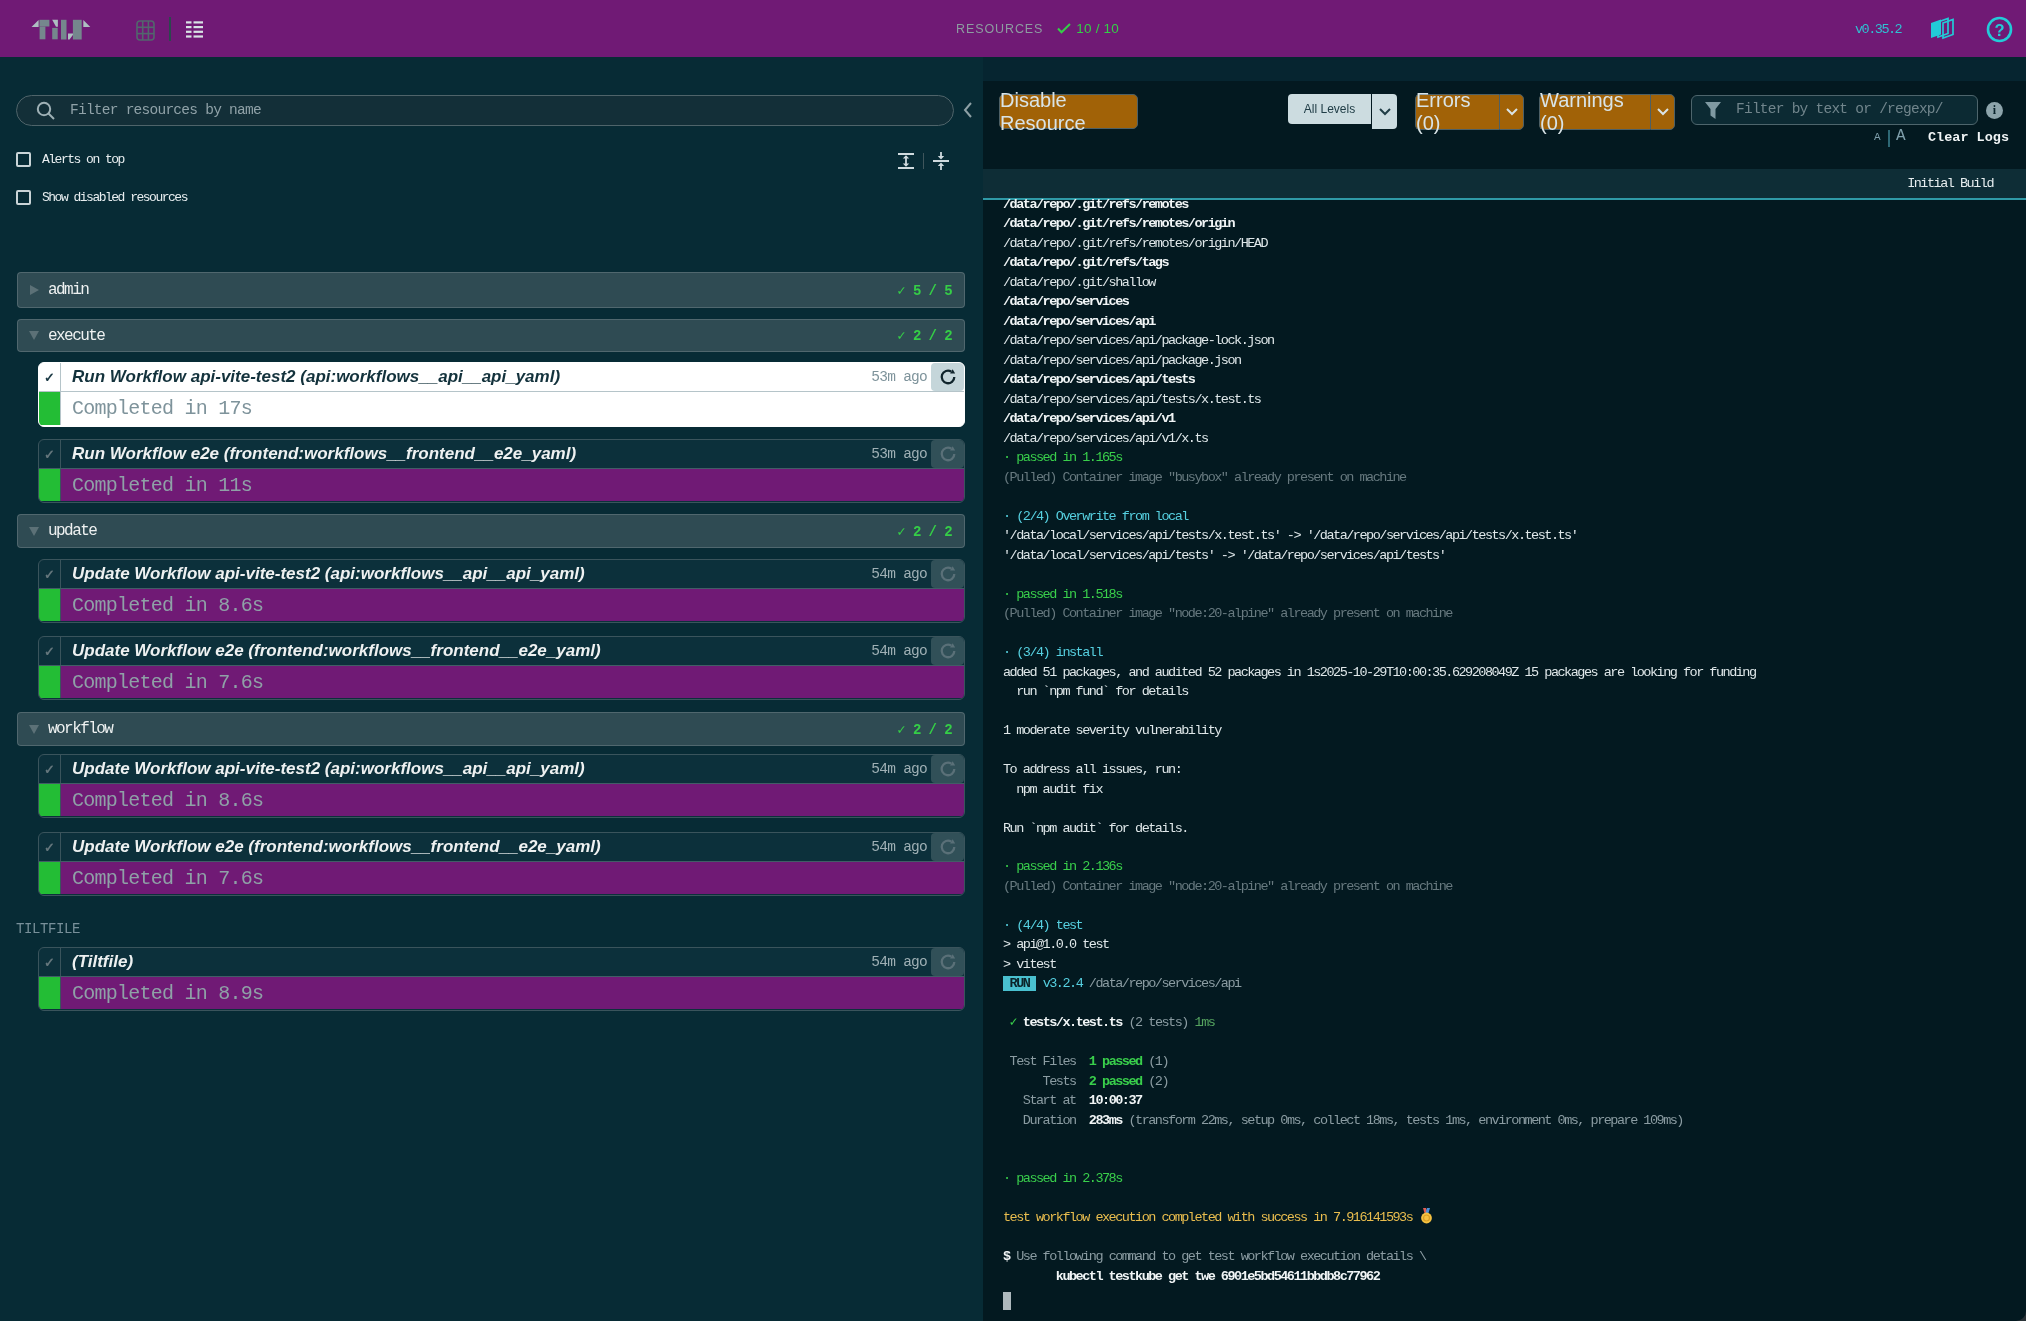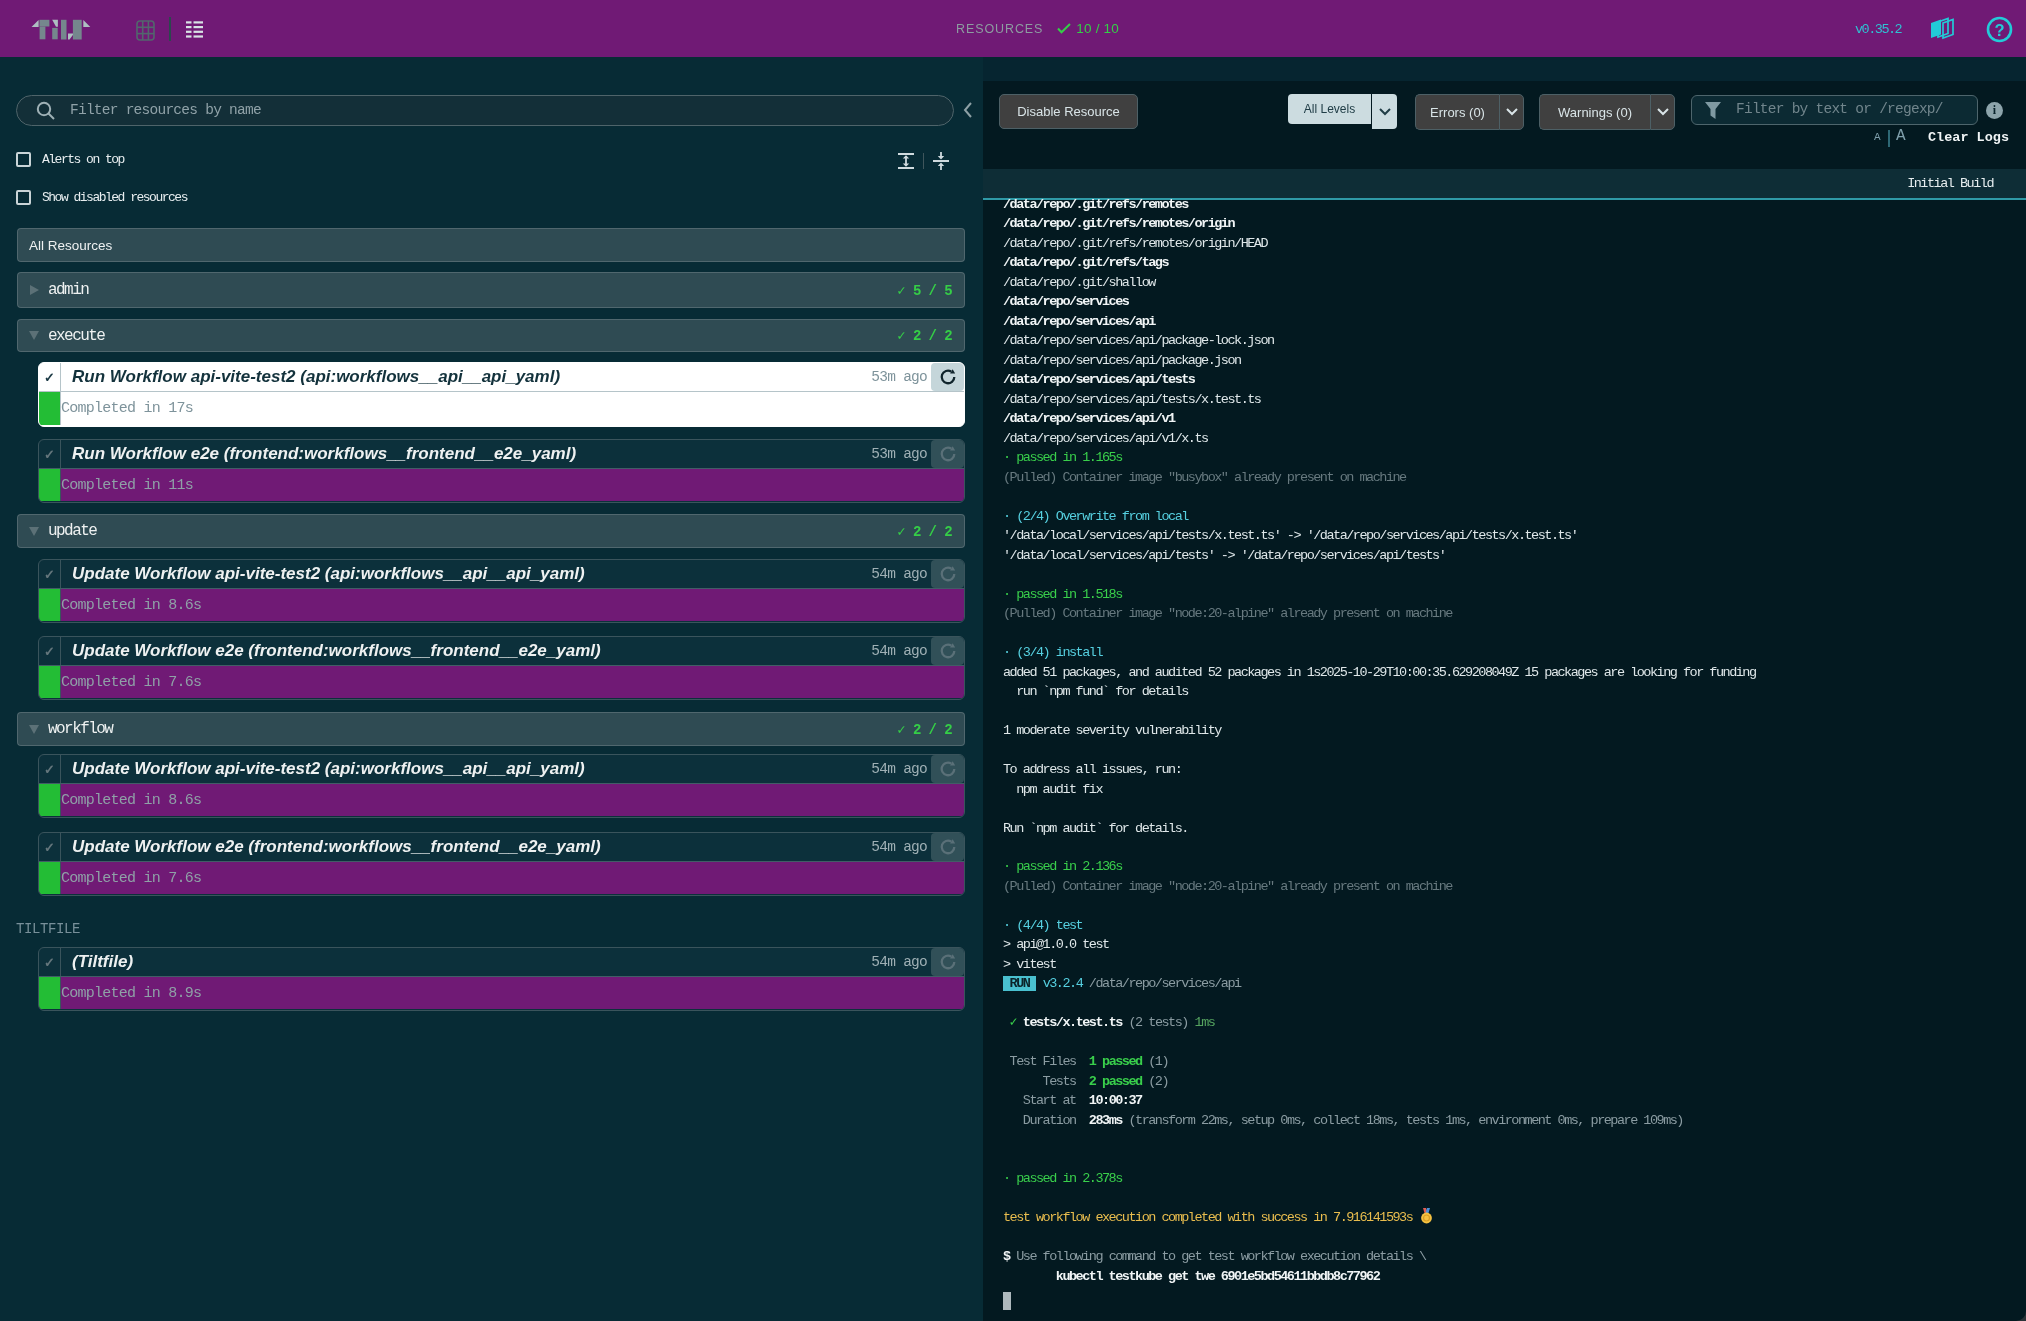--- a/index.html
+++ b/index.html
@@ -23,34 +23,34 @@
   .bar .cnt { margin-left:auto; margin-right:12px; font-family:"Liberation Mono",monospace; font-size:14px; letter-spacing:-0.6px; font-weight:bold; color:#35ce47; }
   .tri { width:0; height:0; display:inline-block; }
   .item { position:absolute; left:38px; width:927px; border:1px solid #3a545c; border-radius:6px; background:#0c303b; overflow:hidden; }
   .item .trow { height:29px; display:flex; align-items:center; border-bottom:1px solid rgba(255,255,255,0.22); position:relative; }
   .item .brow { height:100%; display:flex; align-items:center; background:#701a75; }
   .lcol { width:22px; align-self:stretch; border-right:1px solid #3a545c; display:flex; align-items:center; justify-content:center; flex:none; }
   .gbox { width:22px; align-self:stretch; background:#23bd35; border-right:1px solid #3a545c; flex:none; }
   .ttl { font-size:17px; font-weight:bold; color:#eef1f1; margin-left:11px; white-space:nowrap;font-style:italic; }
   .ago { margin-left:auto; font-family:"Liberation Mono",monospace; font-size:14.5px; letter-spacing:-0.75px; color:#9fb0b5; white-space:pre; }
   .rbtn { width:33px; align-self:stretch; background:#315058; border-radius:4px; margin-left:4px; flex:none; display:flex; align-items:center; justify-content:center; }
-  .comp { font-family:"Liberation Mono",monospace; font-size:15px; letter-spacing:-0.75px; color:#8fa1a7; }
+  .comp { font-family:"Liberation Mono",monospace; font-size:20px; letter-spacing:-0.75px; color:#8fa1a7; margin-left:11px; }
   .chk { color:#64767c; font-size:13px; font-weight:bold; }
   .item.sel { background:#ffffff; border-color:#fff; }
   .item.sel .trow { border-bottom:1px solid #b5c4c9; }
   .item.sel .lcol { border-right:1px solid #b5c4c9; }
   .item.sel .gbox { border-right:1px solid #b5c4c9; }
   .item.sel .ttl { color:#13323c; }
   .item.sel .chk { color:#1b3944; }
   .item.sel .ago { color:#7e939b; }
   .item.sel .rbtn { background:#c5d6da; }
   .item.sel .comp { color:#7e939b; }
 
   
-  .btn { position:absolute; border:1px solid #6d8187; border-radius:5px; background:#404040; color:#d9e4e7; font-size:13px; display:flex; align-items:center; justify-content:center;text-align:center; }
+  .btn { position:absolute; border:1px solid #6d8187; border-radius:5px; background:#a16207; color:#d9e4e7; font-size:20px; display:flex; align-items:center; justify-content:center; }
   .btn.dark { border-color:#4d6066; }
   .seg { position:absolute; border-radius:4px; display:flex; align-items:center; justify-content:center; }
   .lightbg { background:#ccdce0; color:#203d46; }
   pre#log { position:absolute; left:20px; top:114px; font-family:"Liberation Mono",monospace; font-size:13.5px; letter-spacing:-1.5px; line-height:19.48px; color:#dfe7e9; }
   pre#log b { color:#f1f5f6; } pre#log b.lg { color:#39cf4b; }
   .lg { color:#39cf4b; }
   .lc { color:#56d0e0; }
   .ld { color:#67797f; }
   .lk { color:#8b9ca2; }
   .ly { color:#e9bd4e; }
@@ -147,23 +147,20 @@
       </g>
     <line x1="9" y1="0" x2="9" y2="5" stroke="#cfdade" stroke-width="1.8"></line>
     <path d="M9 7.5 l3.2 -3.4 h-6.4 Z" fill="#cfdade"></path>
     <line x1="9" y1="18" x2="9" y2="13" stroke="#cfdade" stroke-width="1.8"></line>
     <path d="M9 10.5 l3.2 3.4 h-6.4 Z" fill="#cfdade"></path>
   </svg>
 
   <div class="abs" style="left:16px;top:133px"><span class="cbx"></span></div>
   <span class="abs smono" style="left:42px;top:133px;font-size:13px;color:#e8eef0">Show disabled resources</span>
 
-  <div class="bar" style="top:171px;height:34px">
-      <span style="font-size:13.5px;color:#eef1f1;margin-left:11px">All Resources</span>
-    </div>
 
   <div class="bar" style="top:215px;height:36px">
     <span class="tri" style="margin-left:12px;border-left:9px solid #5c7177;border-top:5.5px solid transparent;border-bottom:5.5px solid transparent"></span>
     <span class="mono" style="font-size:16px;letter-spacing:-1.55px;color:#eef1f1;margin-left:9px">admin</span>
     <span class="cnt"><span style="font-weight:normal">✓ </span>5 / 5</span>
   </div>
 
   <div class="bar" style="top:262px;height:33px">
     <span class="tri" style="margin-left:11px;border-top:9px solid #5c7177;border-left:5.5px solid transparent;border-right:5.5px solid transparent"></span>
     <span class="mono" style="font-size:16px;letter-spacing:-1.55px;color:#eef1f1;margin-left:9px">execute</span>

